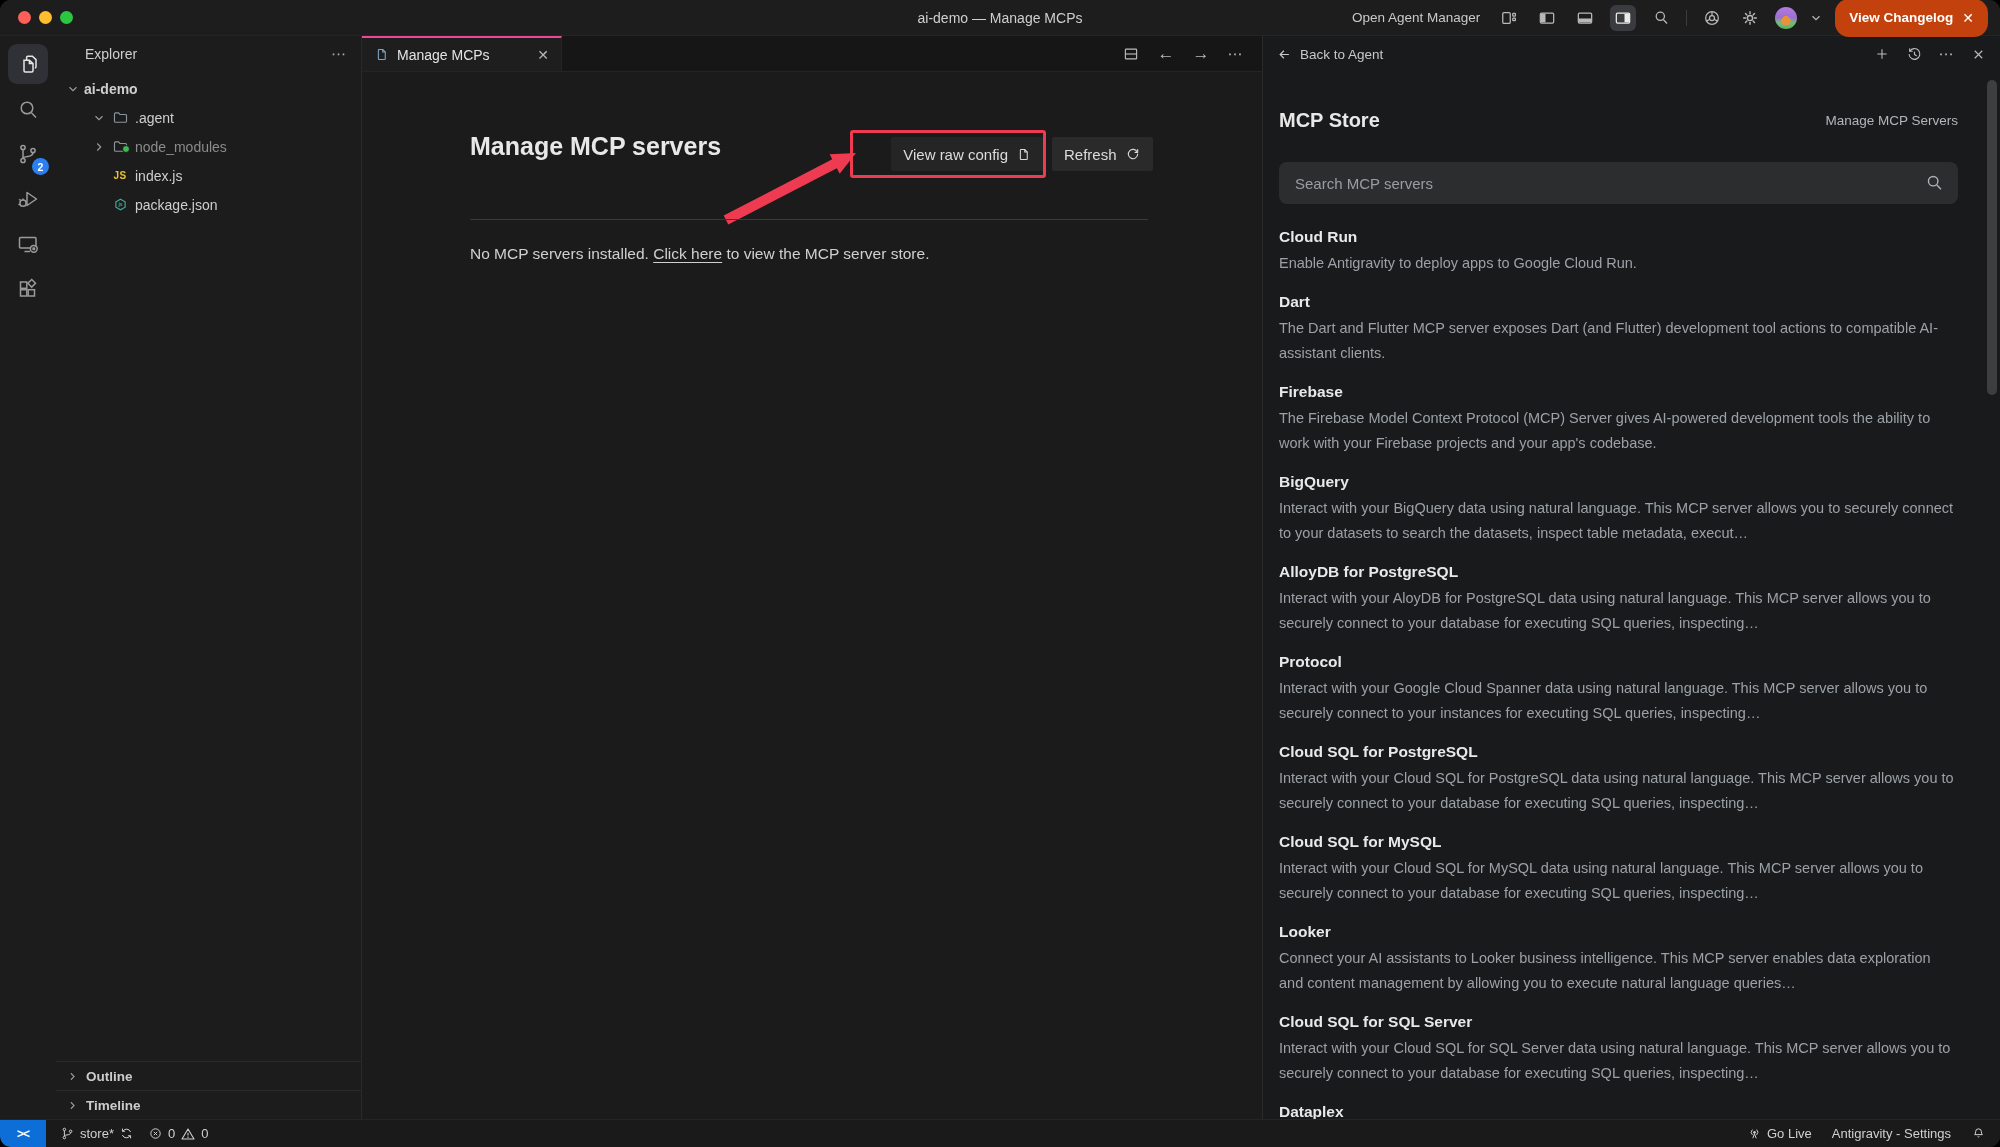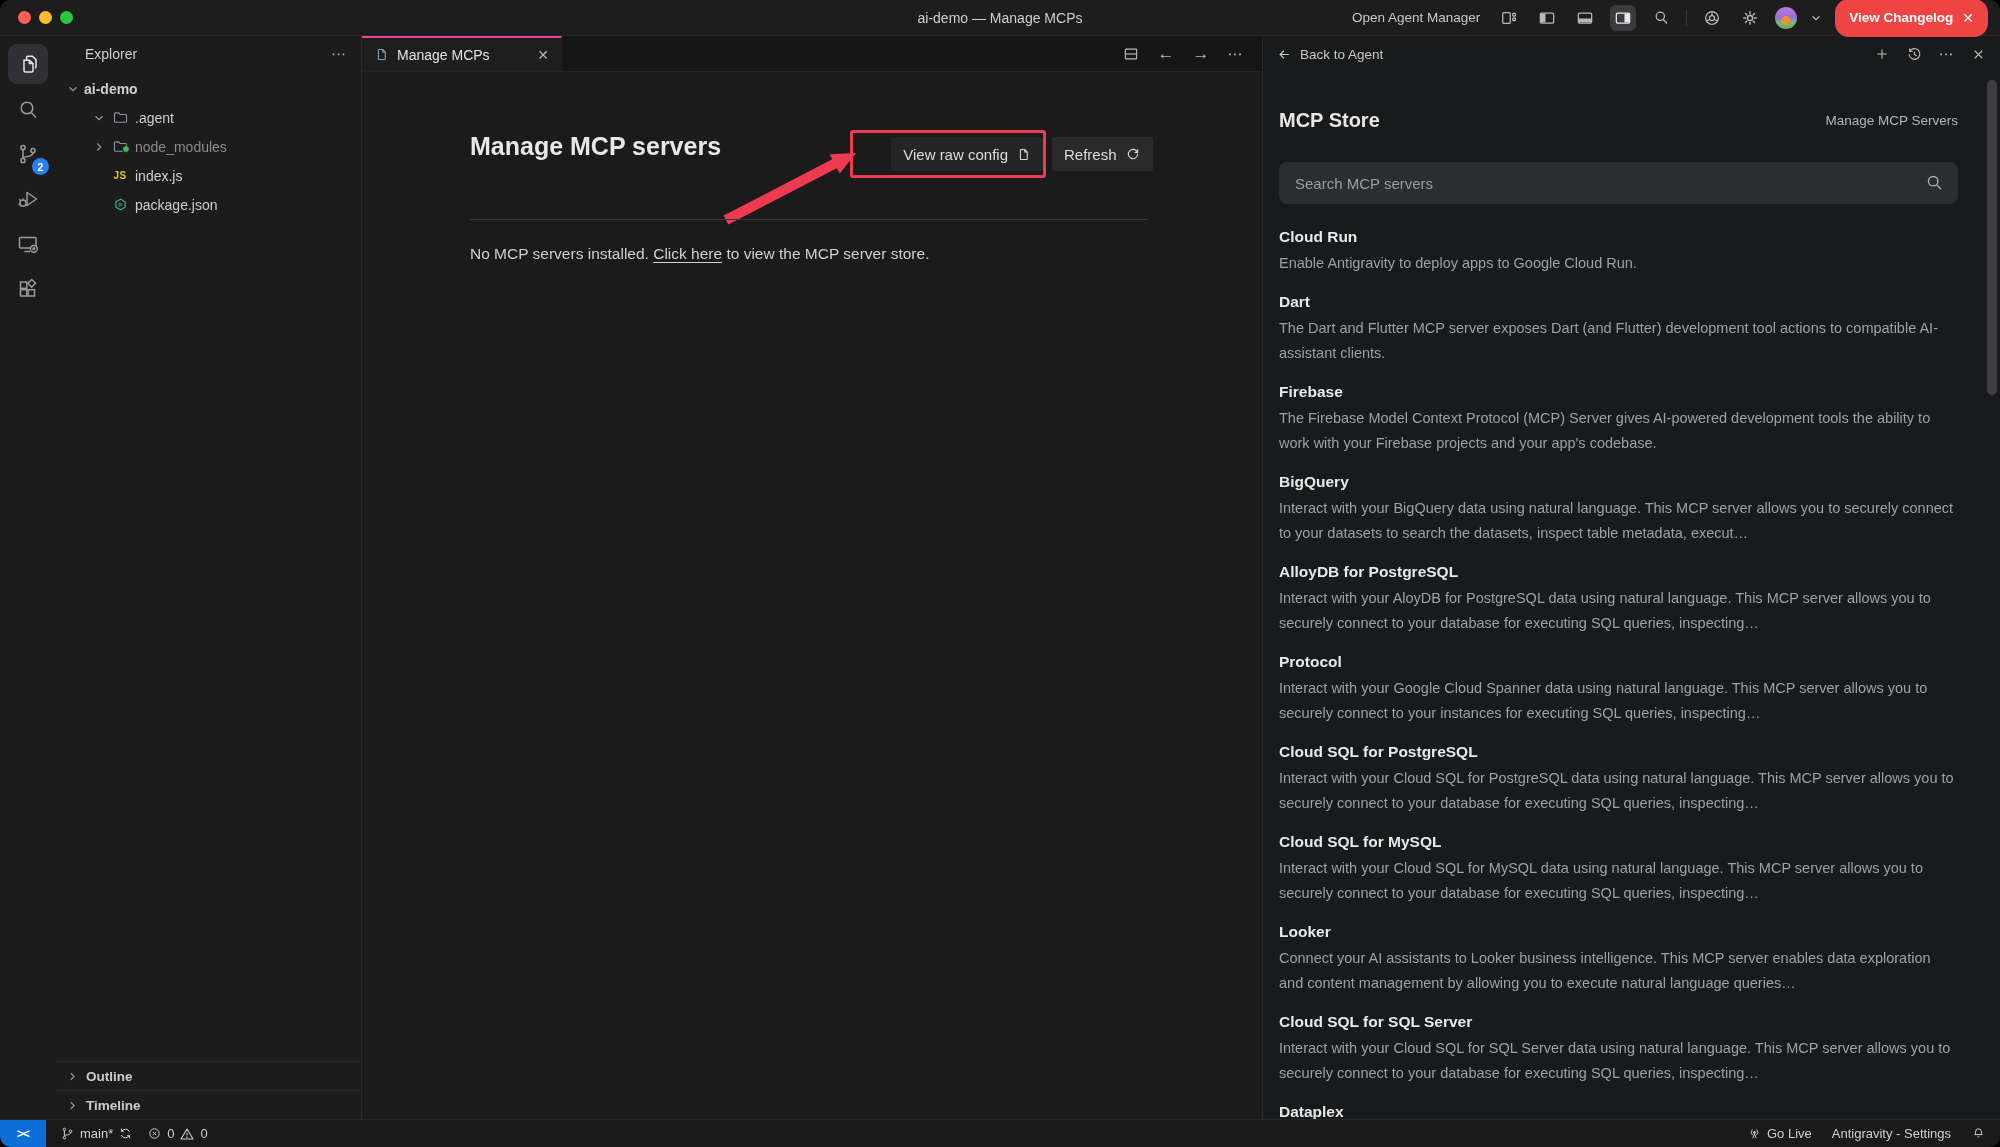--- a/index.html
+++ b/index.html
@@ -15,21 +15,21 @@
   .tb-title { position:absolute; left:0; right:0; text-align:center; font-size:14px; color:#cfcfcf; pointer-events:none; }
   .tb-right { margin-left:auto; display:flex; align-items:center; gap:12px; padding-right:12px; z-index:2; }
   .tb-label { font-size:13.5px; color:#c9c9c9; margin-right:4px; white-space:nowrap; }
   .tb-ic { width:26px; height:26px; display:flex; align-items:center; justify-content:center; color:#b9b9b9; border-radius:6px; }
   .tb-ic.active { background:#3a3b3e; color:#ececec; }
   .tb-sep { width:1px; height:16px; background:#3c3c3c; }
   .avatar { width:22px; height:22px; border-radius:50%; background:
      radial-gradient(circle at 50% 62%, #e8923c 0 26%, transparent 27%),
      linear-gradient(180deg,#b57ae0 0%, #9a6fd0 48%, #76bd74 72%, #5fae64 100%); }
   .chev { color:#b9b9b9; }
-  .changelog { display:flex; align-items:center; gap:9px; background:#ef4444; color:#fff; font-size:13.5px; font-weight:700; height:38px; border-radius:14px; padding:0 14px; white-space:nowrap; }
+  .changelog { display:flex; align-items:center; gap:9px; background:#c2410c; color:#fff; font-size:13.5px; font-weight:700; height:38px; border-radius:14px; padding:0 14px; white-space:nowrap; }
   .changelog .x { font-weight:400; font-size:14px; }
 
   
   .main { flex:1; display:flex; min-height:0; }
 
   
   .activitybar { width:56px; background:#1c1c1c; display:flex; flex-direction:column; align-items:center; padding-top:8px; gap:5px; flex:0 0 56px; }
   .ab-item { width:40px; height:40px; display:flex; align-items:center; justify-content:center; color:#9a9a9a; position:relative; border-radius:9px; }
   .ab-item.active { background:#303136; color:#e6e6e6; }
   .ab-badge { position:absolute; right:-1px; bottom:-1px; min-width:17px; height:17px; border-radius:9px; background:#2a7ff2; color:#fff; font-size:10.5px; font-weight:700; display:flex; align-items:center; justify-content:center; }
@@ -479,21 +479,21 @@
   <div class="statusbar">
     <div class="sb-remote">&gt;&lt;</div>
     <div class="st-item">
       <svg width="15" height="15" viewBox="0 0 24 24" fill="none" stroke="currentColor" stroke-width="1.6">
           <circle cx="7" cy="5.5" r="2"></circle>
           <circle cx="7" cy="18.5" r="2"></circle>
           <circle cx="17" cy="8.5" r="2"></circle>
           <line x1="7" y1="7.5" x2="7" y2="16.5"></line>
           <path d="M17 10.5c0 3.2-3.6 3.6-10 4.4"></path>
         </svg>
-      <span>main*</span>
+      <span>store*</span>
       <svg width="15" height="15" viewBox="0 0 24 24" fill="none" stroke="currentColor" stroke-width="1.6" stroke-linecap="round">
           <path d="M18.4 9A7 7 0 0 0 6.2 8.2"></path>
           <path d="M5.5 4.8v3.6h3.6" stroke-linejoin="round"></path>
           <path d="M5.6 15a7 7 0 0 0 12.2.8"></path>
           <path d="M18.5 19.2v-3.6h-3.6" stroke-linejoin="round"></path>
         </svg>
     </div>
     <div class="st-item">
       <svg width="15" height="15" viewBox="0 0 24 24" fill="none" stroke="currentColor" stroke-width="1.6">
           <circle cx="12" cy="12" r="7.5"></circle>

